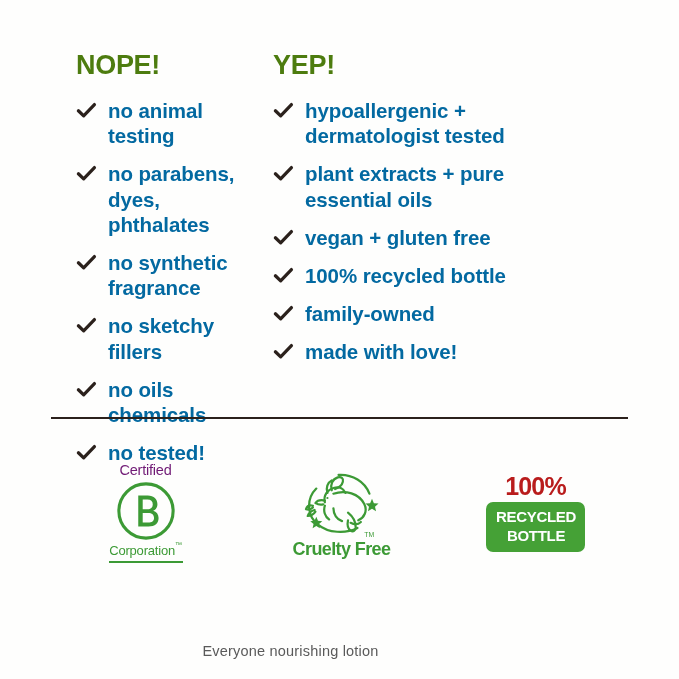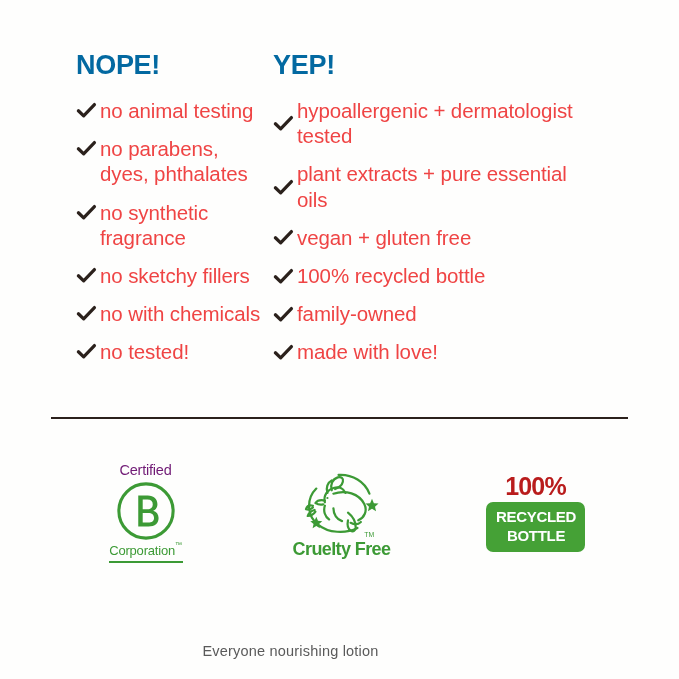--- a/index.html
+++ b/index.html
@@ -37,56 +37,57 @@
   .column {
     position: relative;
   }
 
   .column-nope { width: 265px; padding-left: 76px; }
   .column-yep  { width: 330px; padding-left: 8px; }
 
   .col-heading {
     font-size: 27px;
     font-weight: 700;
-    color: #0369a1;
+    color: #4d7c0f;
     letter-spacing: -0.3px;
     line-height: 1;
     margin-bottom: 19px;
     font-family: "Liberation Sans", sans-serif;
   }
 
   ul.check-list {
     list-style: none;
   }
 
   ul.check-list li {
     display: flex;
     align-items: flex-start;
     margin-bottom: 13px;
   }
 
-  .column-yep ul.check-list li { margin-bottom: 13px; align-items: center; }
+  .column-yep ul.check-list li { margin-bottom: 13px; }
 
   .check-icon {
     flex: 0 0 auto;
     width: 21px;
     height: 24px;
     margin-right: 3px;
     position: relative;
     top: 2px;
   }
   .check-icon svg { display: block; }
 
   .item-text {
     font-size: 20.5px;
     line-height: 1.23;
-    color: #ef4444;
-    font-weight: 400;
+    color: #0369a1;
+    font-weight: 700;
     letter-spacing: -0.1px;
     font-family: "Liberation Sans", sans-serif;
+    margin-left: 8px;
   }
 
   
   .divider {
     position: absolute;
     top: 417px;
     left: 51px;
     width: 577px;
     height: 2px;
     background: #2B211C;
@@ -252,21 +253,21 @@
             </svg>
           </span>
           <span class="item-text">no sketchy fillers</span>
         </li>
         <li>
           <span class="check-icon">
             <svg viewBox="0 0 22 22" width="21" height="21" aria-hidden="true">
               <path d="M2.5 11.3 L8.0 16.6 L19.3 4.8" fill="none" stroke="#2B211C" stroke-width="3.4" stroke-linecap="round" stroke-linejoin="round"></path>
             </svg>
           </span>
-          <span class="item-text">no with chemicals</span>
+          <span class="item-text">no oils chemicals</span>
         </li>
         <li>
           <span class="check-icon">
             <svg viewBox="0 0 22 22" width="21" height="21" aria-hidden="true">
               <path d="M2.5 11.3 L8.0 16.6 L19.3 4.8" fill="none" stroke="#2B211C" stroke-width="3.4" stroke-linecap="round" stroke-linejoin="round"></path>
             </svg>
           </span>
           <span class="item-text">no tested!</span>
         </li>
       </ul>

